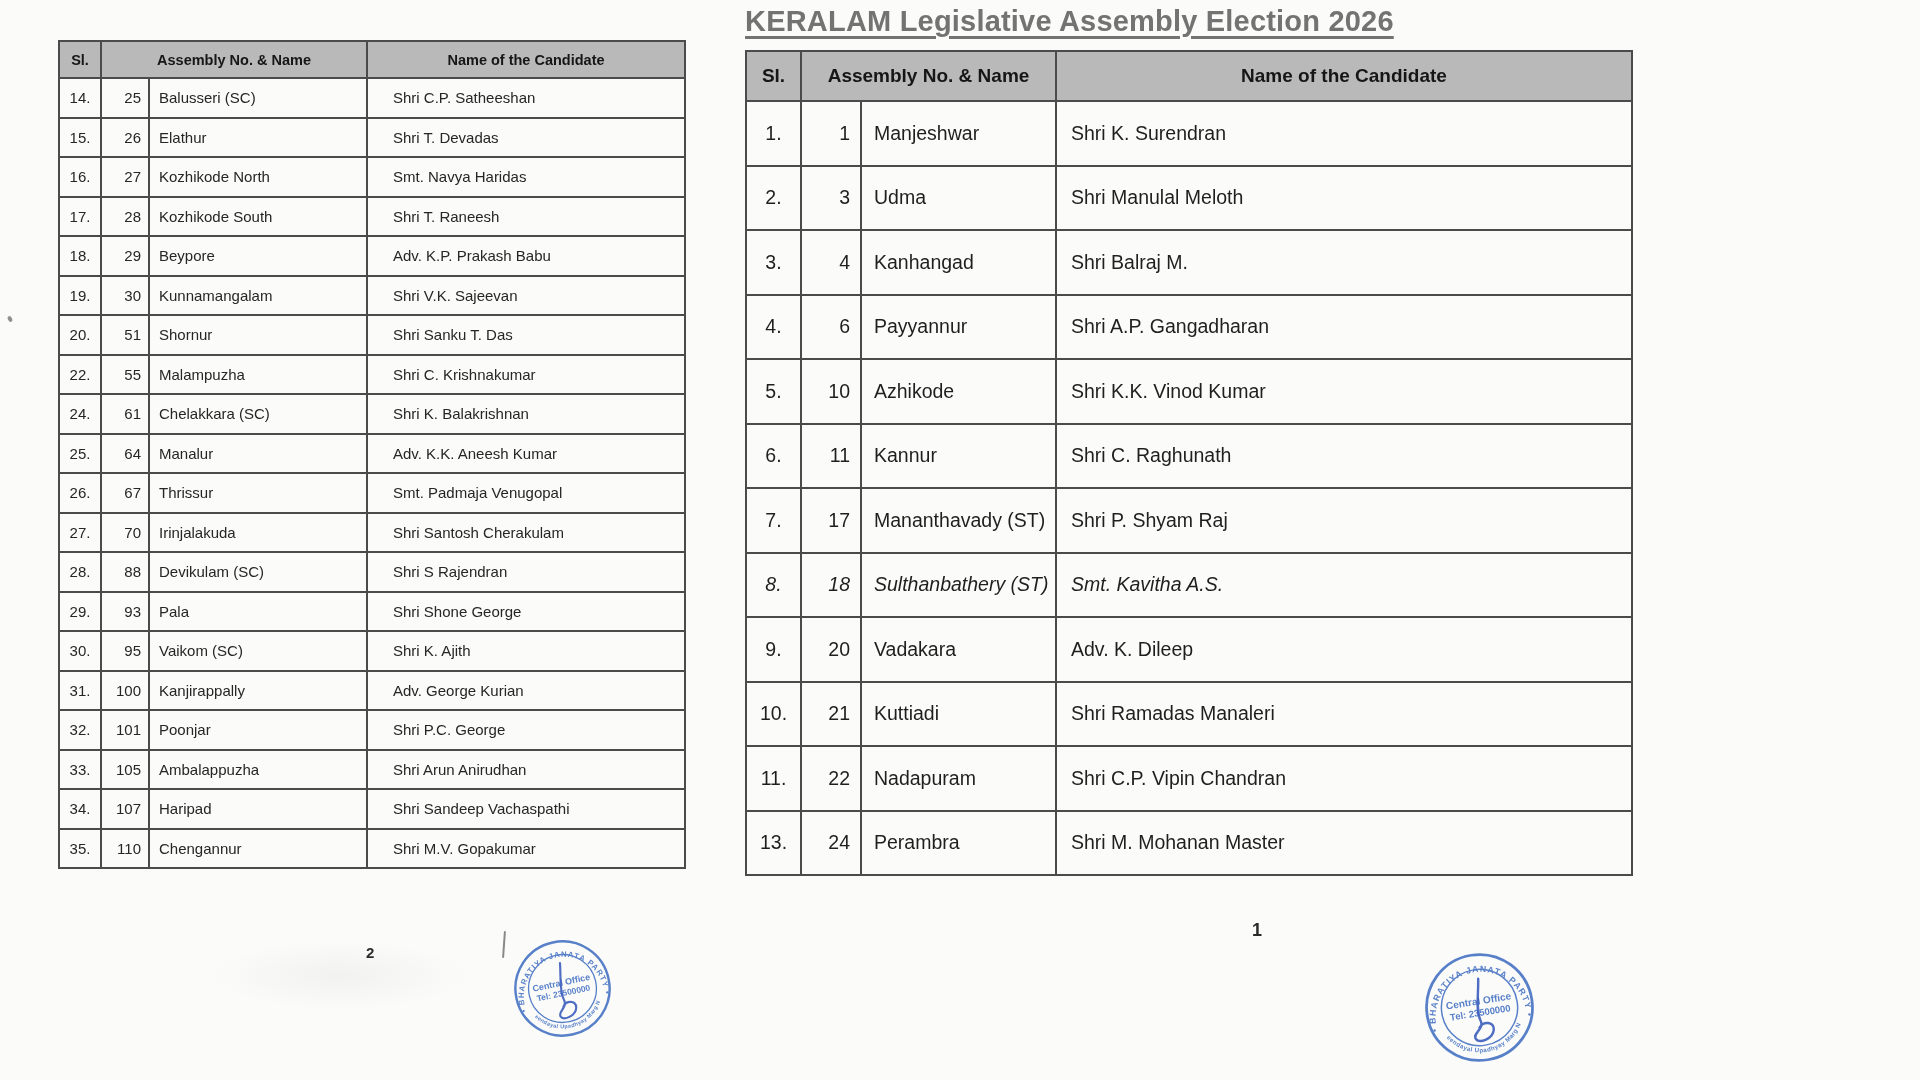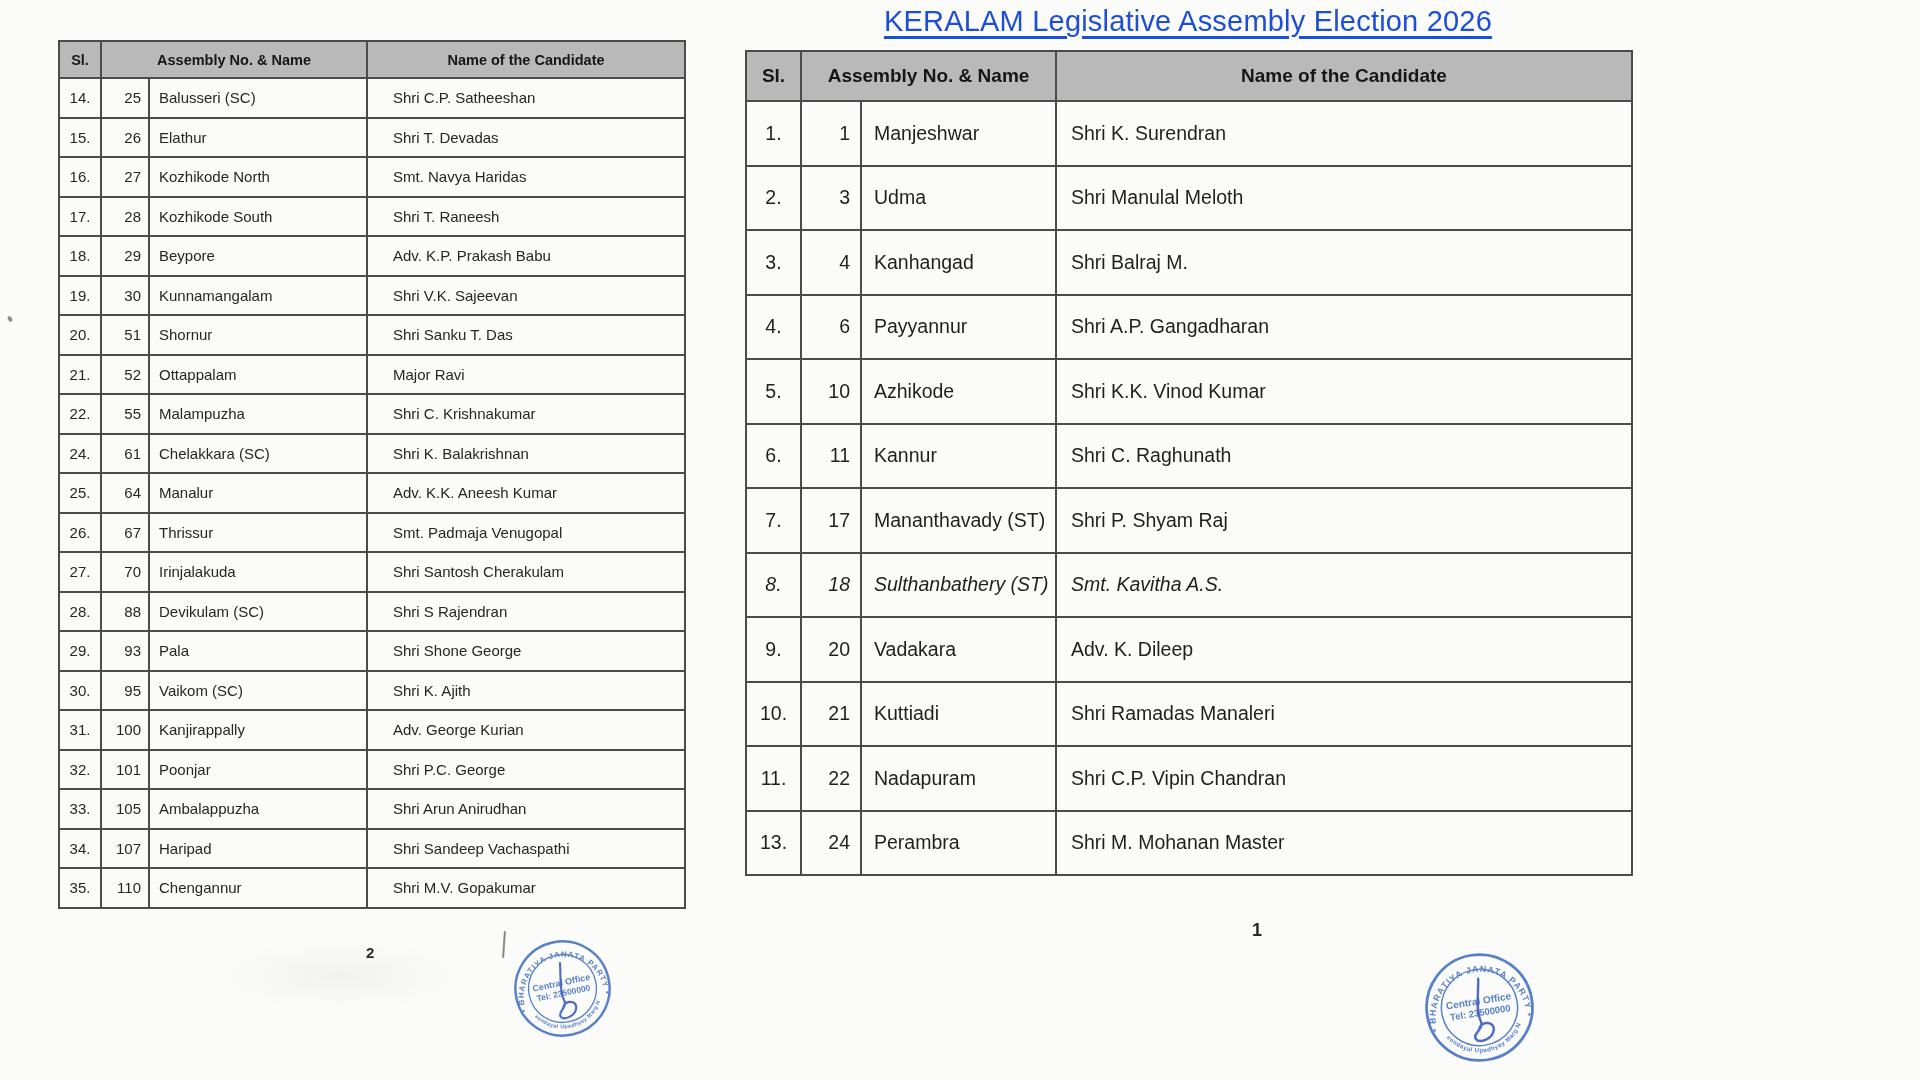--- a/index.html
+++ b/index.html
@@ -5,21 +5,21 @@
   html,body{margin:0;padding:0;}
   body{
     width:1920px;height:1080px;position:relative;overflow:hidden;
     background:#fbfbf9;
     font-family:"Liberation Sans", sans-serif;
     color:#242424;
   }
   
   .doc-title{
     position:absolute;left:745px;top:5px;width:886px;
-    text-align:center;font-size:29px;font-weight:400;color:#1d4ed8;
+    text-align:left;font-size:29px;font-weight:700;color:#737373;
     text-decoration:underline;text-decoration-thickness:3px;text-underline-offset:5px;
     letter-spacing:.2px;
   }
   
   table.tbl{
     position:absolute;border-collapse:collapse;table-layout:fixed;
     background:transparent;
   }
   .tbl th,.tbl td{
     border:2px solid #4b4b4b;overflow:hidden;white-space:nowrap;
@@ -130,26 +130,20 @@
     <td class="c-cand">Shri V.K. Sajeevan</td>
   </tr>
 
   <tr>
     <td class="c-sl">20.</td>
     <td class="c-no">51</td>
     <td class="c-name">Shornur</td>
     <td class="c-cand">Shri Sanku T. Das</td>
   </tr>
 
-  <tr>
-    <td class="c-sl">21.</td>
-    <td class="c-no">52</td>
-    <td class="c-name">Ottappalam</td>
-    <td class="c-cand">Major Ravi</td>
-  </tr>
 
   <tr>
     <td class="c-sl">22.</td>
     <td class="c-no">55</td>
     <td class="c-name">Malampuzha</td>
     <td class="c-cand">Shri C. Krishnakumar</td>
   </tr>
 
 
   <tr>

